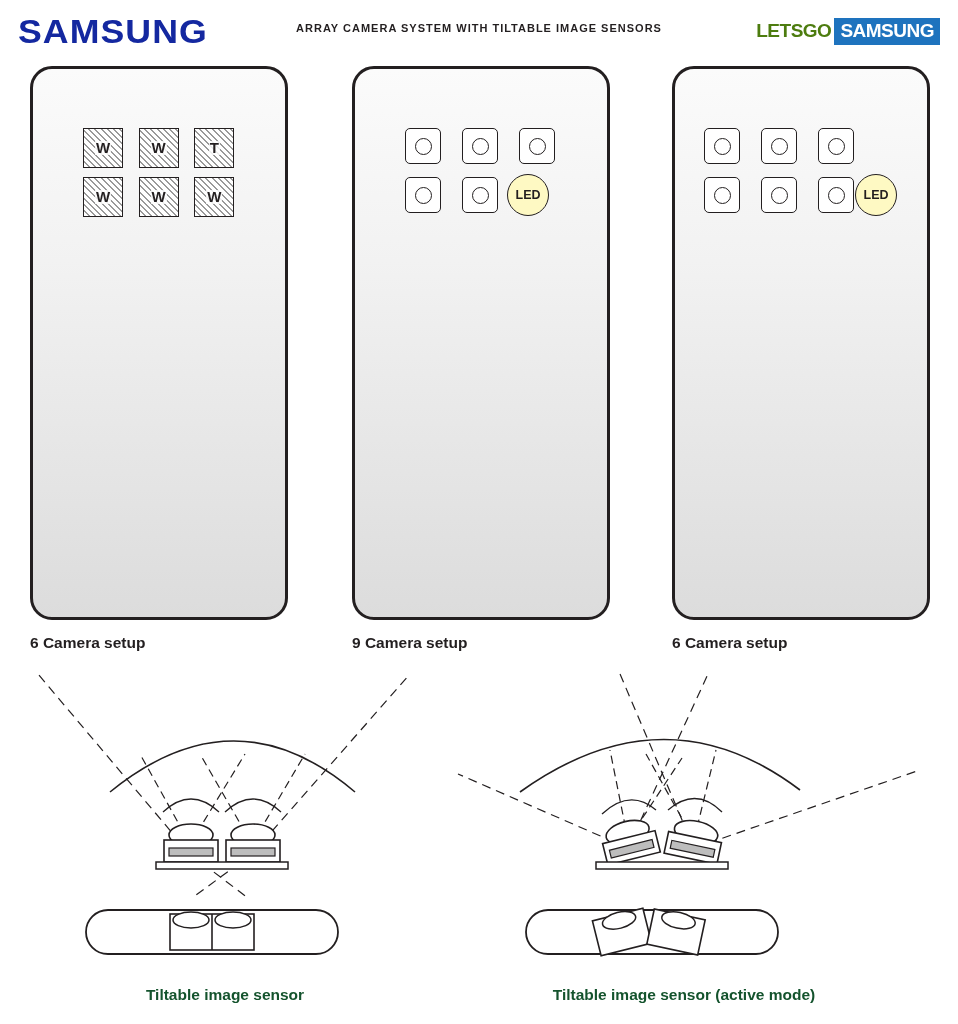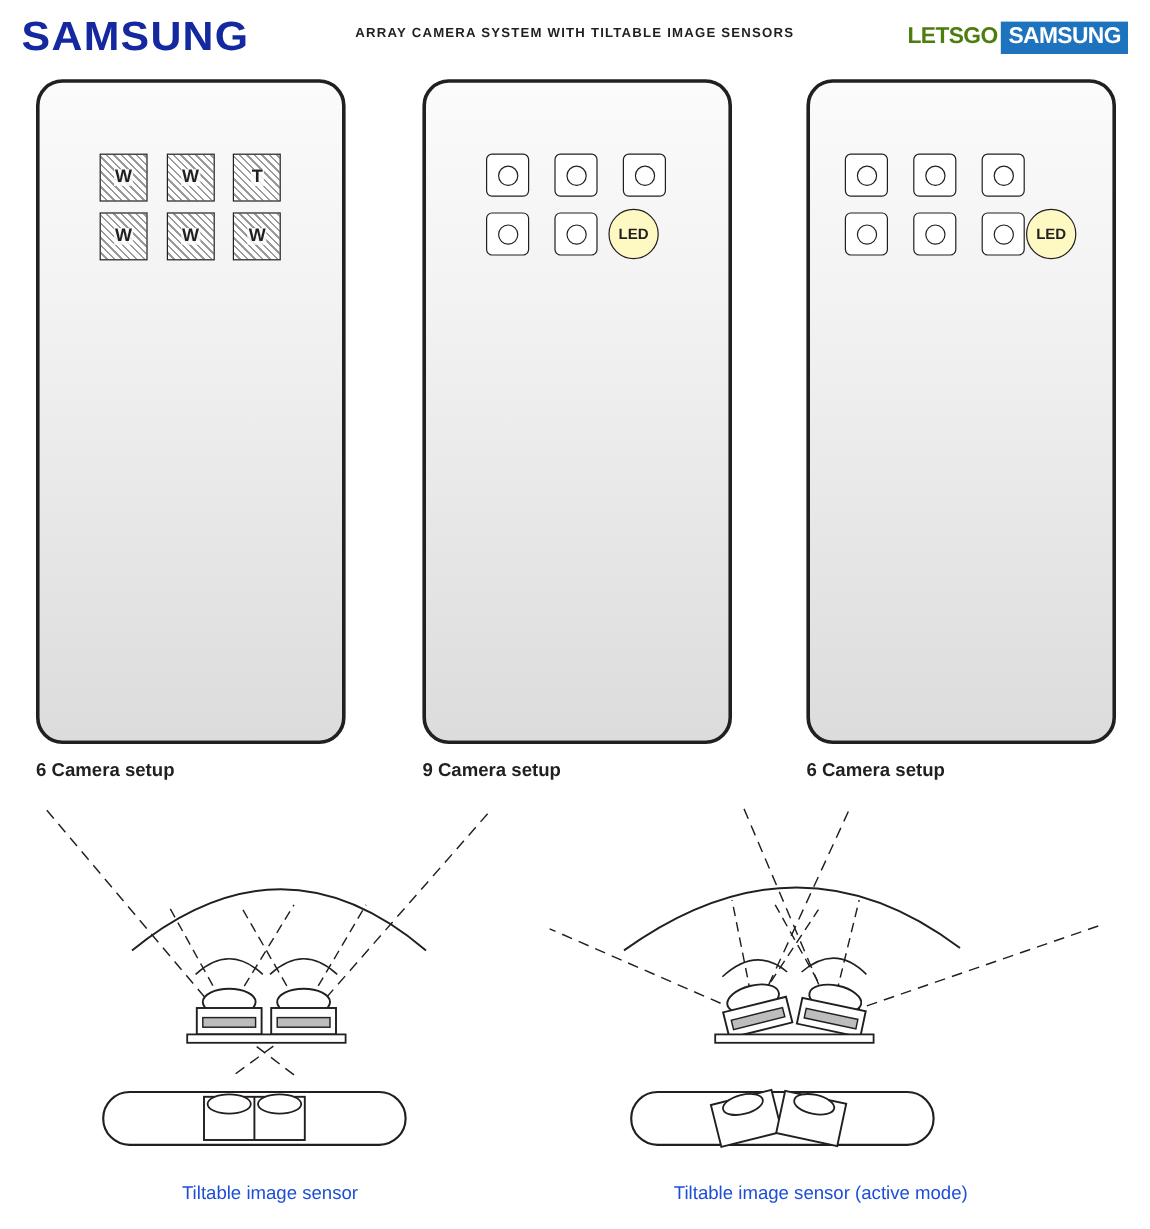--- a/index.html
+++ b/index.html
@@ -106,21 +106,21 @@
   #led2{left:507px;top:174px;}
   #led3{left:855px;top:174px;}
 
   
   .diagram{position:absolute;}
   #diagA{left:20px;top:662px;width:430px;height:300px;}
   #diagB{left:450px;top:662px;width:500px;height:300px;}
 
   .dcaption{
     position:absolute;top:986px;
-    font-size:15.5px;font-weight:normal;color:#1d4ed8;
+    font-size:15.5px;font-weight:bold;color:#14532d;
     text-align:center;
   }
   #dcap1{left:20px;width:410px;}
   #dcap2{left:438px;width:492px;}
 </style>
 </head>
 <body>
 
 <div class="header">
   <div class="brand">SAMSUNG</div>

